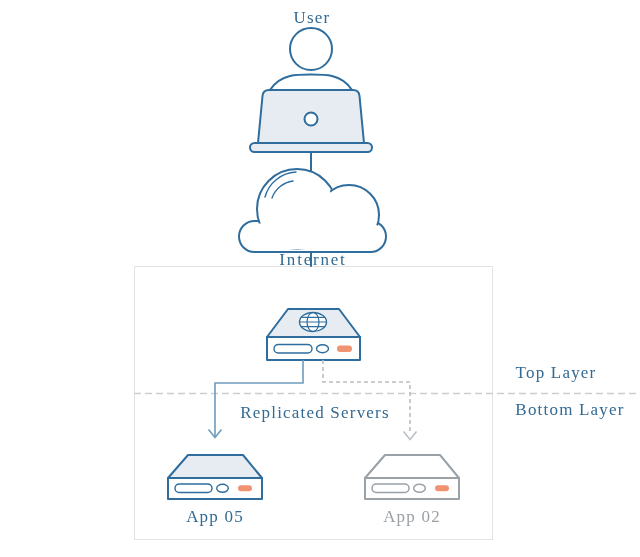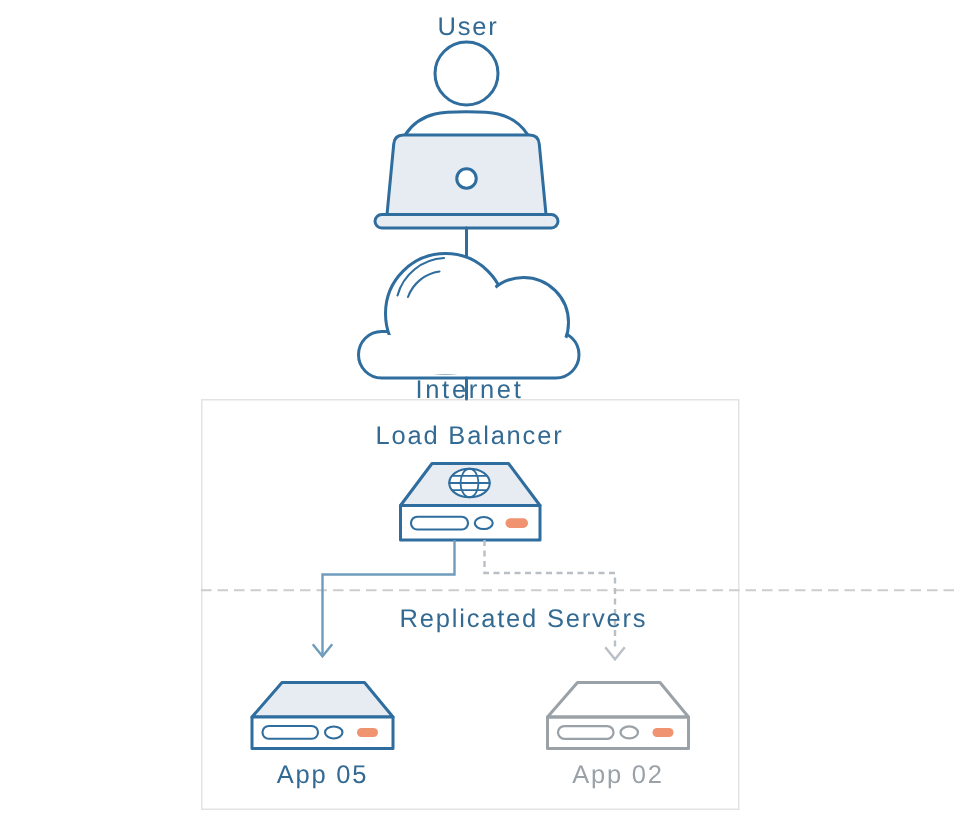--- a/index.html
+++ b/index.html
@@ -1,18 +1,18 @@
 <!DOCTYPE html>
 <html style="--text-blue: #336a93; --stroke-blue: #2e6d9d; --fill-light: #e7ecf2; --fill-gray: #e9e9e9; --connector-blue: #6f9cbd; --gray-stroke: #9aa1a7; --gray-text: #9aa1a7; --dashed-gray: #b9bfc5; --separator-gray: #cdcdcd; --box-border: #e3e3e3; --orange: #ef9371; --watermark-gray: #9f9f9f;"><head>
 <meta charset="utf-8">
 <style>
   html,body{margin:0;padding:0;background:#fff;}
   #canvas{
     position:relative;width:640px;height:557px;background:#fff;overflow:hidden;
-    font-family:Liberation Sans, sans-serif;
+    font-family:Liberation Serif, serif;
   }
   #art{position:absolute;left:0;top:0;}
   .label{
     position:absolute;color:var(--text-blue);font-size:17px;font-weight:500;
     letter-spacing:1.2px;white-space:nowrap;transform:translateX(-50%);
   }
   .label.gray{color:var(--gray-text);text-align:center;}
   #watermark{
     position:absolute;left:489px;top:517px;font-size:19px;font-weight:700;
     color:var(--watermark-gray);letter-spacing:1px;white-space:nowrap;
@@ -105,18 +105,19 @@
       <path class="sg fg" d="M 365 478 L 385 455 L 440 455 L 459 478 Z"></path>
       <rect class="sg fw" x="365" y="478" width="94" height="21"></rect>
       <rect class="sg-thin fw" x="372" y="484" width="37" height="8.5" rx="4.2"></rect>
       <ellipse class="sg-thin fw" cx="419.5" cy="488.3" rx="5.8" ry="4"></ellipse>
       <rect class="orange" x="435" y="485.3" width="14" height="6" rx="3"></rect>
     </g>
   </svg>
 
   <div class="label" style="left:312px;top:8px;">User</div>
   <div class="label" style="left:313px;top:210px;letter-spacing:1.8px;margin-top:40px;">Internet</div>
-  <div class="label" style="left:313px;top:281px;">Load Balancer</div>
-  <div class="label" style="left:315px;top:403px;margin-left:34px;">Replicated Servers</div>
+  <div class="label" style="left:556px;top:363px;">Top Layer</div>
+  <div class="label" style="left:570px;top:400px;">Bottom Layer</div>
+  <div class="label" style="left:315px;top:403px;">Replicated Servers</div>
   <div class="label" style="left:215px;top:507px;">App 05</div>
   <div class="label gray" style="left:412px;top:507px;">App 02</div>
 
 </div>
 
 </body></html>

